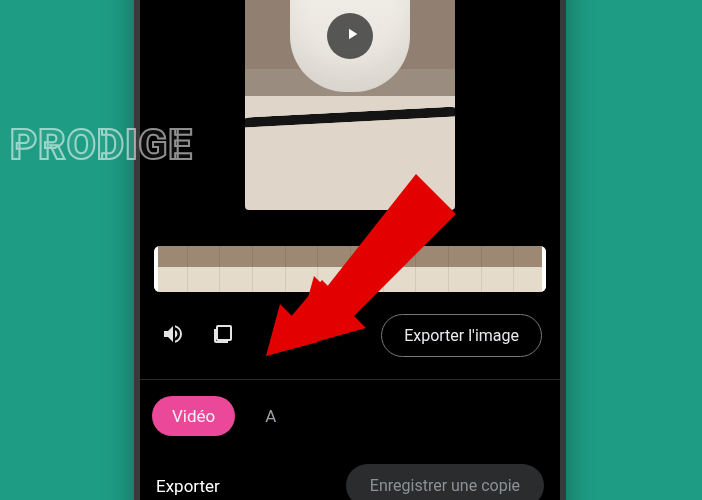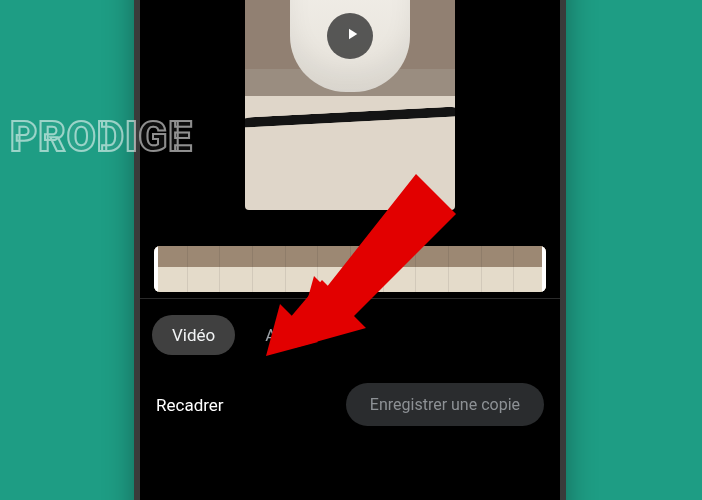--- a/index.html
+++ b/index.html
@@ -1,17 +1,17 @@
 <!DOCTYPE html>
 <html><head>
 <meta charset="utf-8">
 <style>
   *{box-sizing:border-box;margin:0;padding:0;font-family:-apple-system,BlinkMacSystemFont,"Segoe UI",Roboto,sans-serif}
   body{width:702px;height:500px;background:#1e9d84;position:relative;overflow:hidden}
-  .watermark{position:absolute;left:10px;top:112px;z-index:3;color:rgba(255,255,255,.35);user-select:none}
+  .watermark{position:absolute;left:10px;top:120px;z-index:3;color:rgba(255,255,255,.35);user-select:none}
   .watermark .l1{font-size:42px;font-weight:900;letter-spacing:1px;-webkit-text-stroke:2px rgba(255,255,255,.55);color:rgba(255,255,255,.05)}
   .watermark .l2{font-size:18px;font-weight:700;letter-spacing:2px;color:rgba(255,255,255,.45);margin-top:-4px;margin-left:4px}
   .phone{position:absolute;left:134px;top:-70px;width:432px;height:640px;background:#000;border-radius:48px;border:6px solid #3a3a3a;overflow:hidden;box-shadow:0 8px 30px rgba(0,0,0,.35)}
   .phone::before{content:"";position:absolute;left:50%;top:0;transform:translateX(-50%);width:120px;height:26px;background:#000;border-radius:0 0 18px 18px;z-index:5}
   .screen{position:absolute;inset:0;background:#000;color:#fff;display:flex;flex-direction:column}
   .preview{position:relative;flex:0 0 auto;height:300px;display:flex;align-items:flex-end;justify-content:center;padding-bottom:26px}
   .photo{width:210px;height:272px;border-radius:4px;overflow:hidden;position:relative;background:linear-gradient(#918072 0 48%,#9a8d80 48% 58%,#dfd6c9 58% 100%)}
   .cup{position:absolute;left:50%;top:-6%;transform:translateX(-50%);width:120px;height:170px;border-radius:60px 60px 56px 56px;background:linear-gradient(#f6f3ee,#e6e2da);box-shadow:inset 0 -20px 24px rgba(0,0,0,.06)}
   .cable{position:absolute;left:-8px;right:-8px;top:64%;height:18px;border-top:10px solid #141414;border-radius:20px/12px;transform:rotate(-3deg)}
   .play{position:absolute;left:50%;top:36%;transform:translate(-50%,-50%);width:46px;height:46px;border-radius:50%;background:rgba(60,60,60,.85);display:flex;align-items:center;justify-content:center;cursor:pointer}
@@ -22,21 +22,21 @@
   .handle{position:absolute;top:-3px;bottom:-3px;width:7px;background:#fff;border-radius:4px}
   .handle.l{left:-3px}.handle.r{right:-3px}
   .row-tools{display:flex;align-items:center;gap:20px;padding:22px 18px 16px}
   .icon-btn{width:30px;height:30px;display:flex;align-items:center;justify-content:center;cursor:pointer;color:#e4e4e4}
   .icon-btn svg{width:24px;height:24px;fill:currentColor}
   .spacer{flex:1}
   .export-btn{border:1.5px solid #777;background:transparent;color:#e8eaee;font-size:16px;padding:11px 22px;border-radius:999px;cursor:pointer}
   .divider{height:1px;background:#2a2a2a;margin:6px 0 0}
   .tabs{display:flex;align-items:center;gap:10px;padding:16px 12px 10px;overflow:hidden}
   .tab{padding:10px 20px;border-radius:999px;color:#9aa0a6;font-size:17px;cursor:pointer;white-space:nowrap}
-  .tab.active{background:#404040;color:#f1f3f4}
+  .tab.active{background:#ec4899;color:#f1f3f4}
   .bottom{display:flex;align-items:center;justify-content:space-between;padding:18px 16px 20px}
   .cancel{color:#fff;font-size:17px;cursor:pointer}
   .save{background:#2a2c2e;color:#8d9195;font-size:16px;padding:12px 24px;border-radius:999px;border:none}
   .arrow{position:absolute;left:266px;top:166px;width:190px;height:190px;z-index:6;pointer-events:none}
 </style>
 </head>
 <body>
 
 <div class="watermark">
   <div class="l1">PRODIGE</div>
@@ -71,30 +71,48 @@
           <span></span>
           <span></span>
           <span></span>
           <span></span>
           <span></span>
       </div>
       <div class="handle l"></div>
       <div class="handle r"></div>
     </div>
 
+    <div class="row-tools">
+      <div class="icon-btn">
+        <span>
+          <svg viewBox="0 0 24 24">
+              <path d="M3 9v6h4l5 5V4L7 9H3zm13.5 3a4.5 4.5 0 0 0-2.5-4v8a4.5 4.5 0 0 0 2.5-4zm-2.5-8.7v2.06A7 7 0 0 1 19 12a7 7 0 0 1-5 6.64v2.06A9 9 0 0 0 21 12a9 9 0 0 0-7-8.7z"></path>
+            </svg>
+        </span>
+      </div>
+      <div class="icon-btn">
+        <span>
+          <svg viewBox="0 0 24 24">
+              <path d="M21 17V5a2 2 0 0 0-2-2H7a2 2 0 0 0-2 2v12a2 2 0 0 0 2 2h12a2 2 0 0 0 2-2zM7 5h12v12H7V5zM3 7v12a2 2 0 0 0 2 2h12v-2H5V7H3z"></path>
+            </svg>
+        </span>
+      </div>
+      <div class="spacer"></div>
+      <button class="export-btn">Exporter l'image</button>
+    </div>
 
     <div class="divider"></div>
 
     <div class="tabs">
       <div class="tab active">Vidéo</div>
       <div class="tab">A</div>
     </div>
 
     <div class="bottom">
-      <div class="cancel">Recadrer</div>
+      <div class="cancel">Exporter</div>
       <button class="save">Enregistrer une copie</button>
     </div>
 
   </div>
 </div>
 
 <svg class="arrow" viewBox="0 0 190 190">
   <defs></defs>
   <polygon points="150,8 190,48 88,150 100,162 28,182 48,110 60,122 " fill="#e20000"></polygon>
   <polygon points="28,182 12,166 56,114 68,126" fill="#e20000"></polygon>

